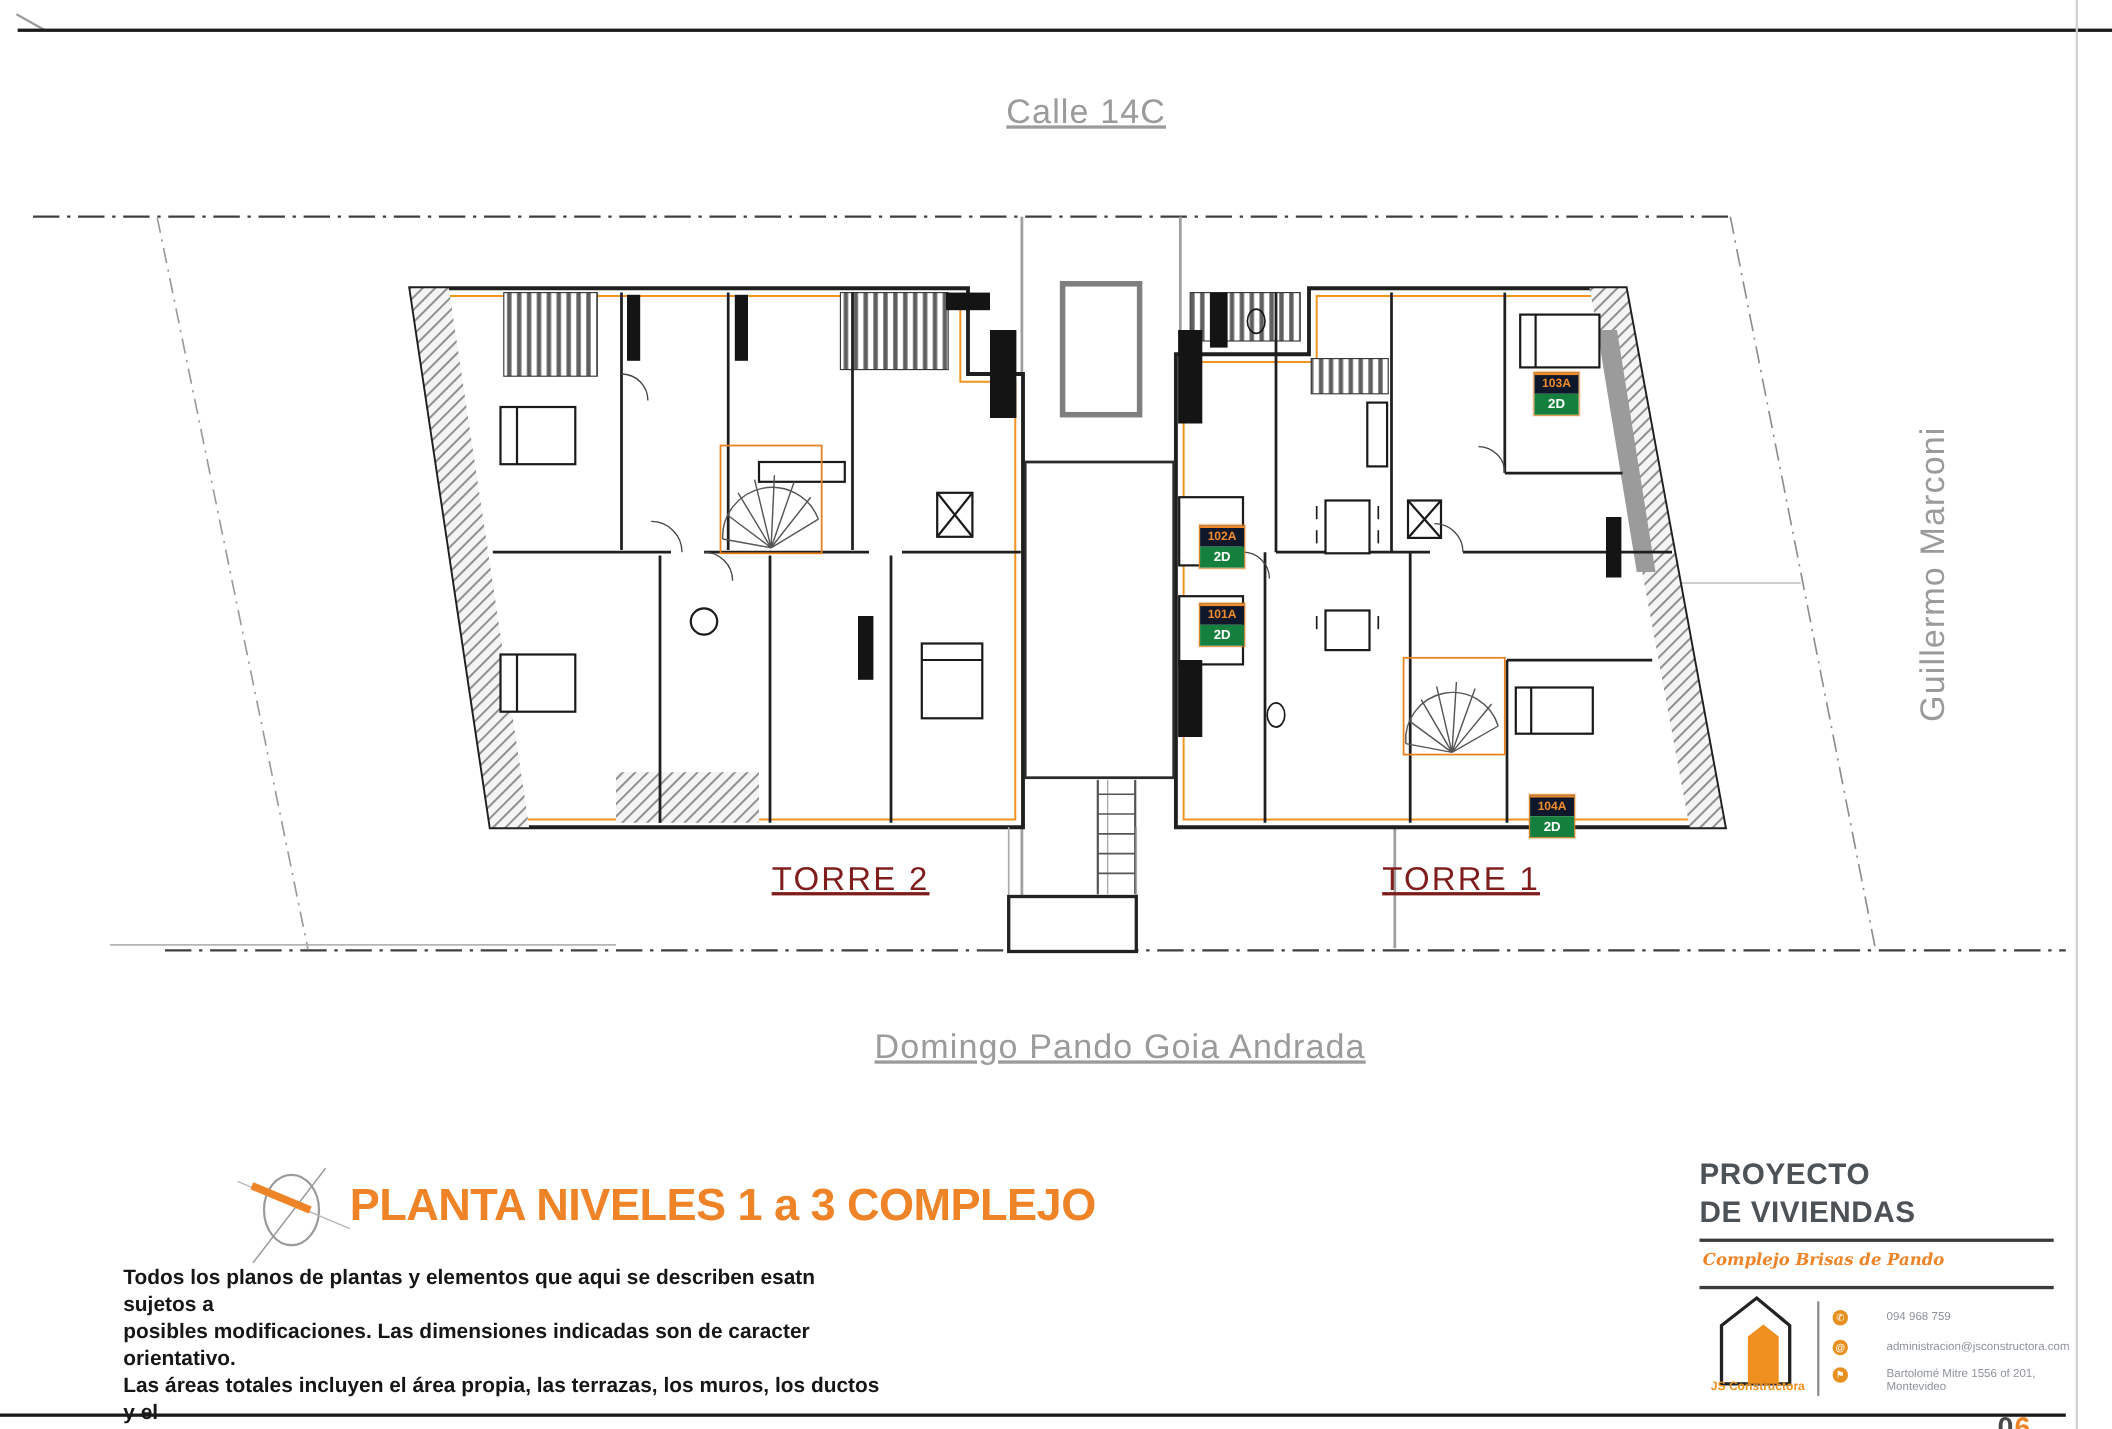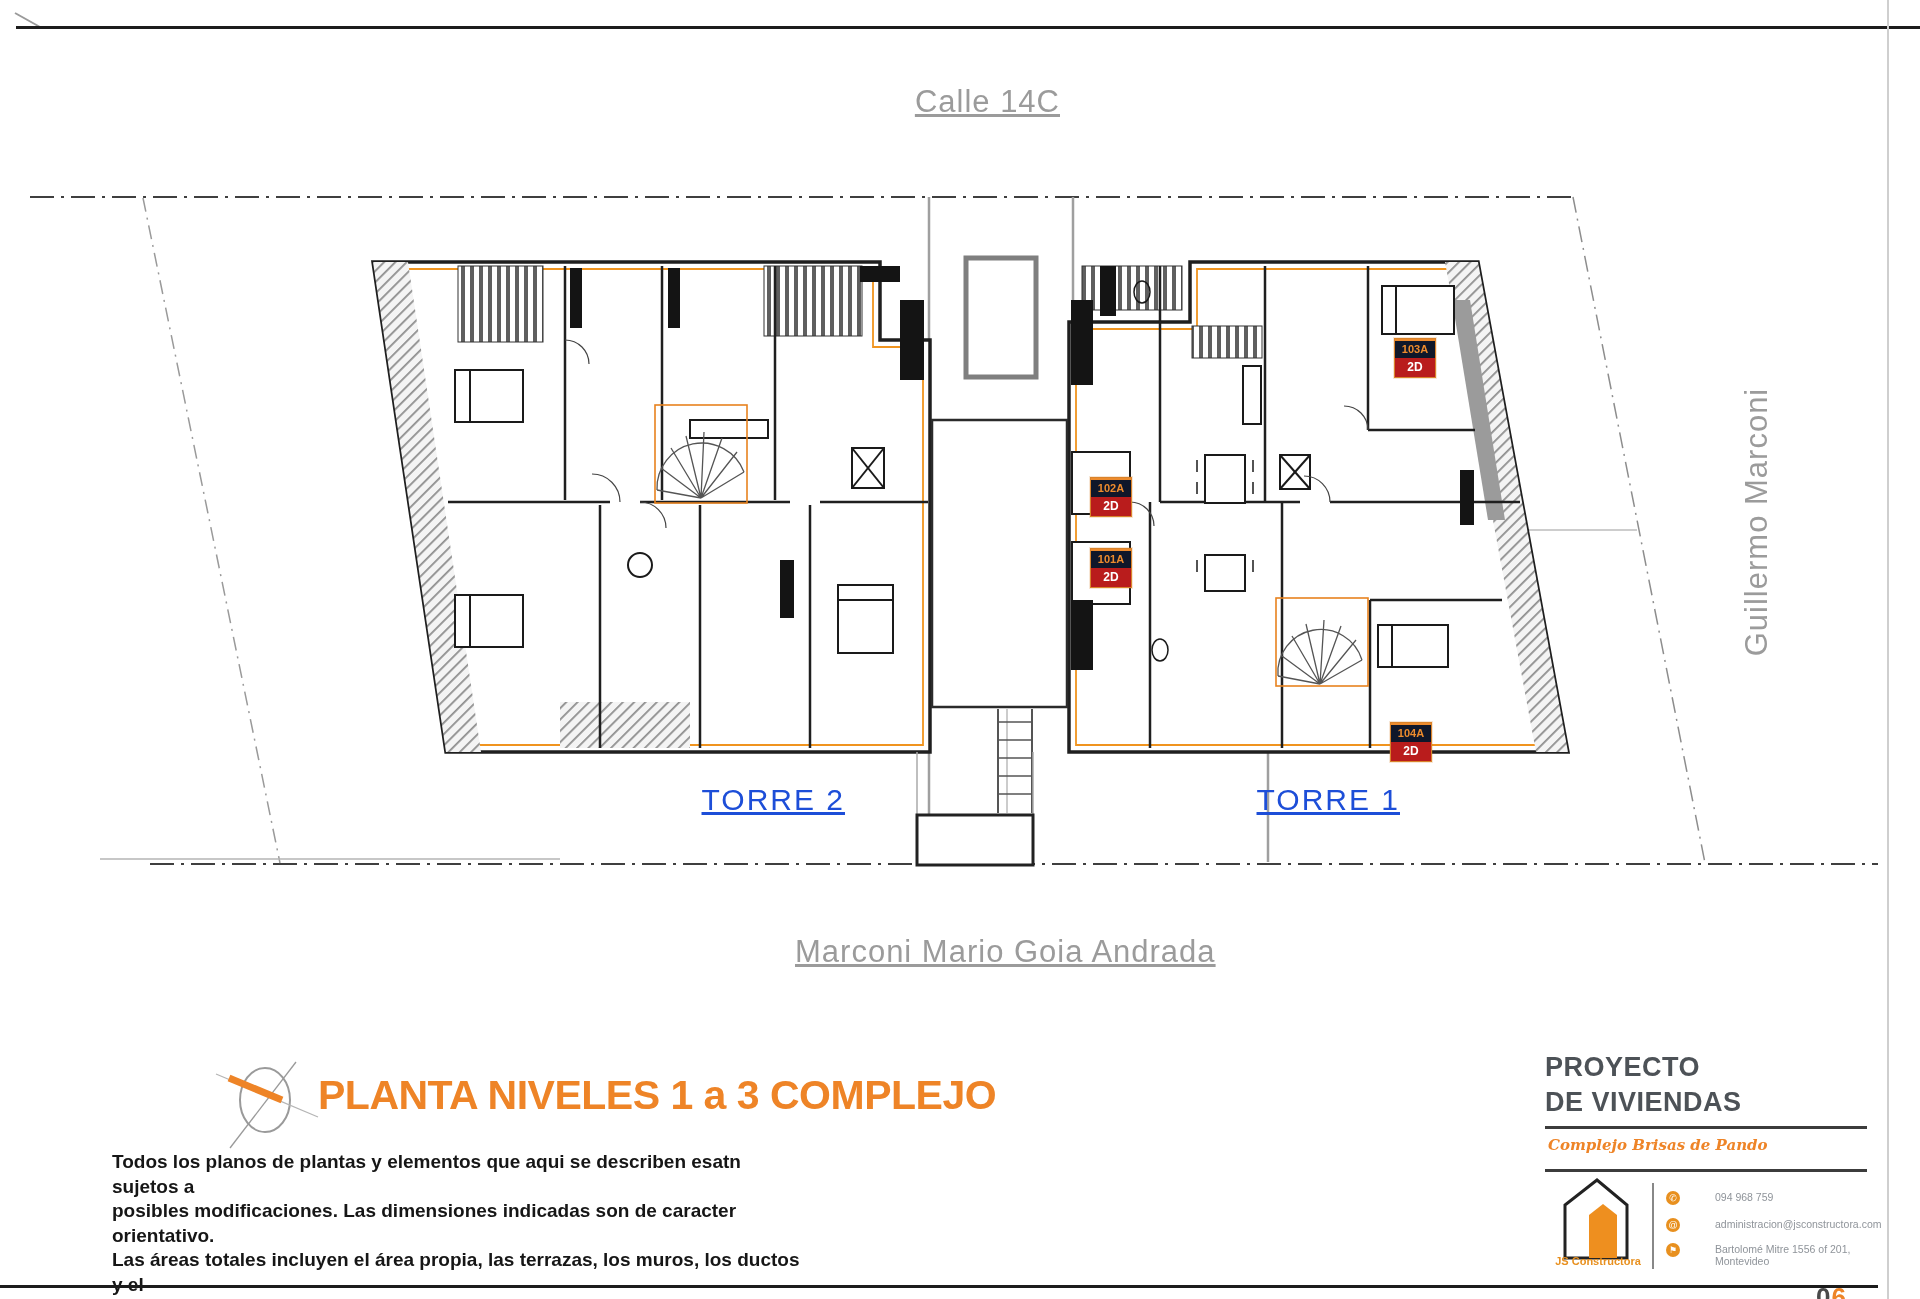--- a/index.html
+++ b/index.html
@@ -2,32 +2,32 @@
 <html><head>
 <meta charset="utf-8">
 <style>
   html,body{margin:0;padding:0;}
   body{
     width:1920px;height:1299px;position:relative;overflow:hidden;
     background:#ffffff;font-family:"Liberation Sans",sans-serif;
   }
   .abs{position:absolute;}
   .street{color:#9b9b9b;font-size:31px;letter-spacing:1px;white-space:nowrap;}
-  .torre{color:#1d4ed8;font-size:30px;letter-spacing:2px;white-space:nowrap;}
+  .torre{color:#7f1d1d;font-size:30px;letter-spacing:2px;white-space:nowrap;}
   .v-street{position:absolute;left:1757px;top:522px;transform:translate(-50%,-50%) rotate(-90deg);}
   .center{text-align:right;text-decoration:underline;}
   
   .topline{left:16px;top:26px;width:1904px;height:3px;background:#1c1c1c;}
   .bottomline{left:0px;top:1285px;width:1878px;height:3px;background:#1c1c1c;}
   .rightline{left:1887px;top:0px;width:2px;height:1299px;background:#cfcfcf;}
   
   .badge{width:40px;border:1px solid #d9832b;box-shadow:0 0 0 1px rgba(217,131,43,.2);}
   .badge .uid{height:17px;background:#0f172a;color:#ed8b2d;font-size:11px;font-weight:bold;
     text-align:center;line-height:17px;border-top:2px solid #ed8b2d;}
-  .badge .utype{height:19px;background:#b91c1c;color:#ffffff;font-size:12px;font-weight:bold;
+  .badge .utype{height:19px;background:#15803d;color:#ffffff;font-size:12px;font-weight:bold;
     text-align:center;line-height:19px;}
   
   .title{left:318px;top:1072px;font-size:41px;font-weight:bold;color:#ee8427;white-space:nowrap;letter-spacing:-0.5px;}
   .disclaimer{left:112px;top:1150px;width:700px;font-size:19px;font-weight:bold;color:#161616;
     line-height:24.5px;white-space:pre-line;}
   
   .proj-head{left:1545px;top:1050px;font-size:27px;font-weight:bold;color:#4d5257;line-height:35px;white-space:pre-line;letter-spacing:0.5px;}
   .div1{left:1545px;top:1126px;width:322px;height:3px;background:#3c3c3c;}
   .div2{left:1545px;top:1169px;width:322px;height:3px;background:#3c3c3c;}
   .complejo{left:1548px;top:1136px;font-family:"DejaVu Serif",serif;font-style:italic;font-weight:bold;
@@ -224,21 +224,21 @@
   <g>
     <polygon points="1565,1258 1565,1205 1597,1180 1627,1205 1627,1258" fill="none" stroke="#222" stroke-width="3"></polygon>
     <polygon points="1589,1258 1589,1215 1603,1204 1617,1215 1617,1258" fill="#ee8f1f"></polygon>
   </g>
 </svg>
 
 <div class="abs street center" style="left:760px;top:84px;width:300px;">Calle 14C</div>
 
 <div class="street v-street">Guillermo Marconi</div>
 
-<div class="abs street center" style="left:795px;top:934px;width:400px;">Marconi Mario Goia Andrada</div>
+<div class="abs street center" style="left:795px;top:934px;width:400px;">Domingo Pando Goia Andrada</div>
 
 <div class="abs torre center" style="left:645px;top:783px;width:200px;">TORRE 2</div>
 
 <div class="abs torre center" style="left:1200px;top:783px;width:200px;">TORRE 1</div>
 
 <div class="abs badge" style="left:1394px;top:338px;">
   <div class="uid">103A</div>
   <div class="utype">2D</div>
 </div>
 <div class="abs badge" style="left:1090px;top:477px;">

